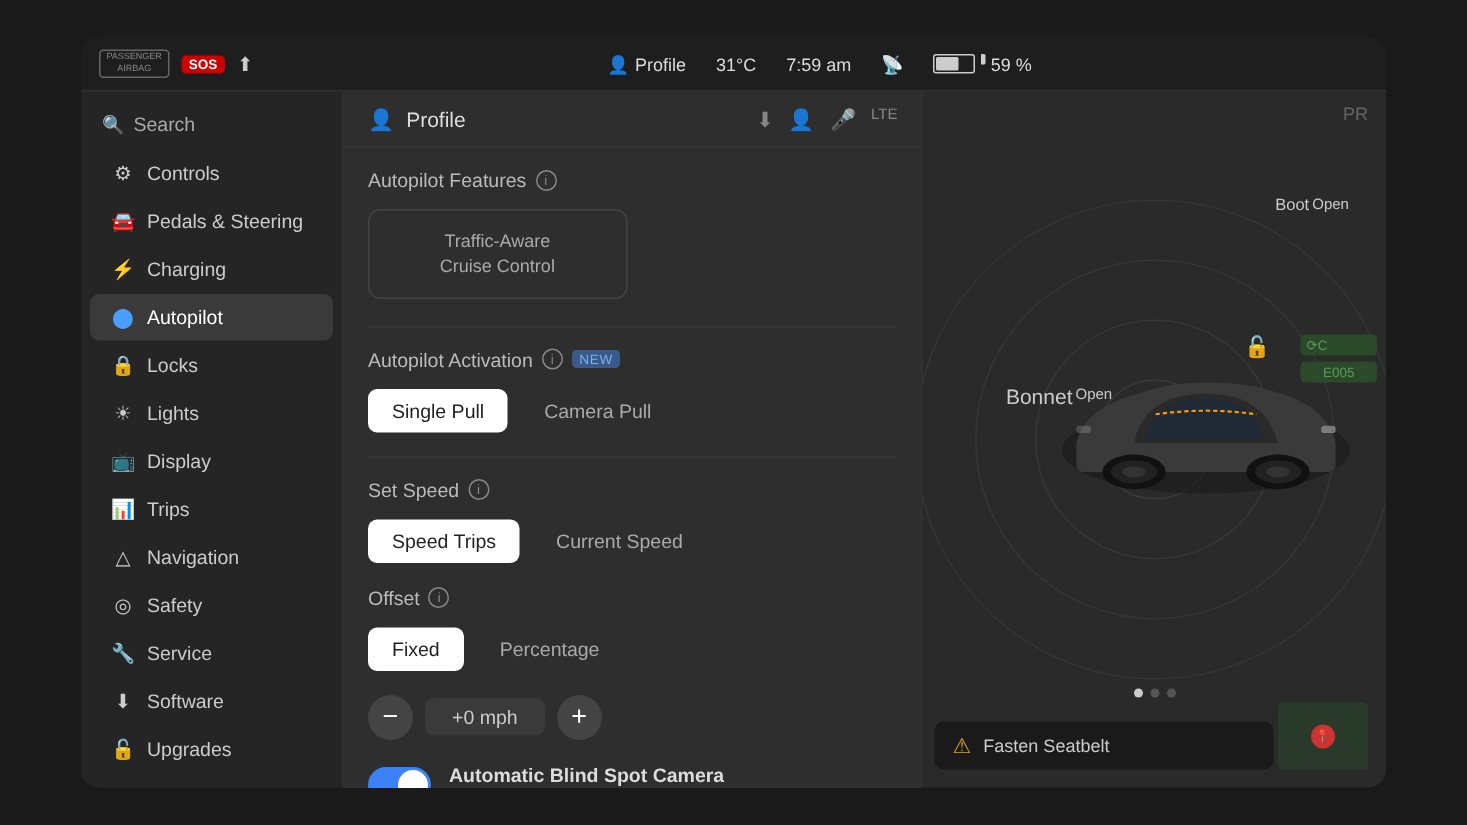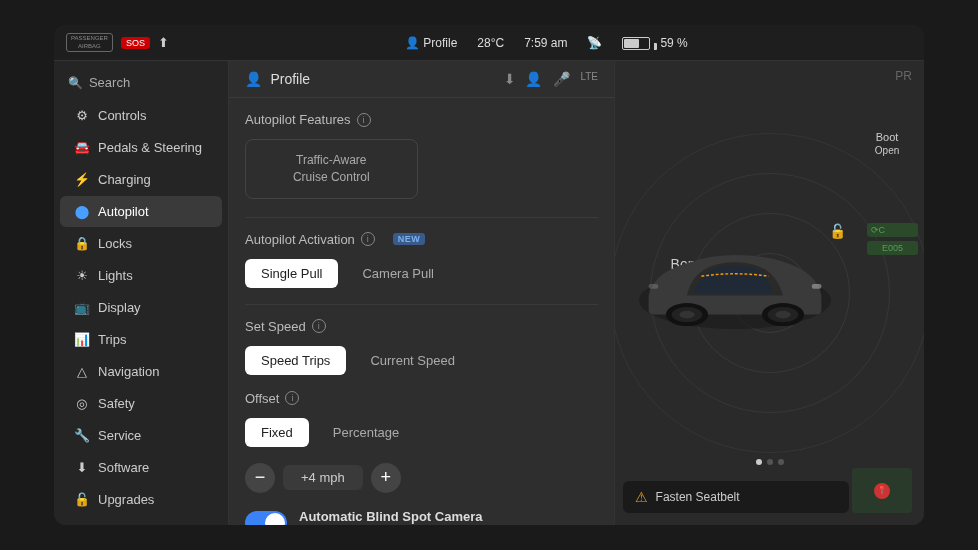--- a/index.html
+++ b/index.html
@@ -49,34 +49,34 @@
       color: #999;
       line-height: 1.2;
       text-align: center;
     }
     .sos-badge {
       background: #cc0000;
       color: white;
       border-radius: 3px;
       padding: 1px 5px;
       font-size: 9px;
-      font-weight: normal;
+      font-weight: bold;
     }
     .status-center {
       flex: 1;
       display: flex;
       align-items: center;
       justify-content: center;
       gap: 20px;
       font-size: 12px;
       color: #ddd;
     }
     .battery-icon {
       display: flex;
-      align-items: flex-end;
+      align-items: flex-start;
       gap: 3px;
     }
     .battery-body {
       width: 28px;
       height: 13px;
       border: 1.5px solid #ccc;
       border-radius: 2px;
       position: relative;
       display: flex;
       align-items: center;
@@ -197,23 +197,22 @@
       justify-content: center;
       font-size: 9px;
       color: #888;
     }
     .new-badge {
       background: #3a5a8a;
       color: #7ab0f0;
       font-size: 9px;
       padding: 1px 5px;
       border-radius: 3px;
-      font-weight: bold;
+      font-weight: normal;
       letter-spacing: 0.5px;
-      margin-left: 12px;
     }
     .button-group {
       display: flex;
       gap: 8px;
       margin-bottom: 16px;
     }
     .btn {
       padding: 7px 16px;
       border-radius: 6px;
       font-size: 13px;
@@ -322,32 +321,32 @@
       position: relative;
       overflow: hidden;
       flex-shrink: 0;
       border-left: 1px solid #333;
     }
     .car-image-area {
       position: relative;
       height: 100%;
       display: flex;
       align-items: center;
-      justify-content: flex-start;
+      justify-content: flex-end;
     }
     .car-svg-container {
       position: relative;
       z-index: 2;
     }
     .bonnet-label, .boot-label {
       position: absolute;
       font-size: 11px;
       color: #ccc;
       display: flex;
-      flex-direction: column;
+      flex-direction: row;
       align-items: center;
       gap: 2px;
     }
     .bonnet-label {
       top: 30%;
       left: 28%;
     }
     .boot-label {
       top: 15%;
       right: 10%;
@@ -420,21 +419,21 @@
     <div class="status-left">
       <div class="airbag-badge">
         <div style="font-size:6px;color:#888;">PASSENGER</div>
         <div style="font-size:6px;color:#888;">AIRBAG</div>
       </div>
       <div class="sos-badge">SOS</div>
       <span style="font-size:13px;color:#ccc;">⬆</span>
     </div>
     <div class="status-center">
       <span>👤 <span>Profile</span></span>
-      <span>28°C</span>
+      <span>31°C</span>
       <span>7:59 am</span>
       <span>📡</span>
       <div class="battery-icon">
         <div class="battery-body">
           <div class="battery-fill"></div>
         </div>
         <div class="battery-tip"></div>
         <span>59 %</span>
       </div>
     </div>
@@ -548,21 +547,21 @@
         <div class="section-title">
           <span>Offset</span>
           <span class="info-circle">i</span>
         </div>
         <div class="button-group">
           <button class="btn btn-active">Fixed</button>
           <button class="btn btn-inactive">Percentage</button>
         </div>
         <div class="offset-control">
           <button class="circle-btn">−</button>
-          <div class="offset-value">+4 mph</div>
+          <div class="offset-value">+0 mph</div>
           <button class="circle-btn">+</button>
         </div>
 
         <div class="toggle-row">
           <div class="toggle">
             <div class="toggle-knob"></div>
           </div>
           <div class="toggle-text">
             <h4>Automatic Blind Spot Camera</h4>
 

